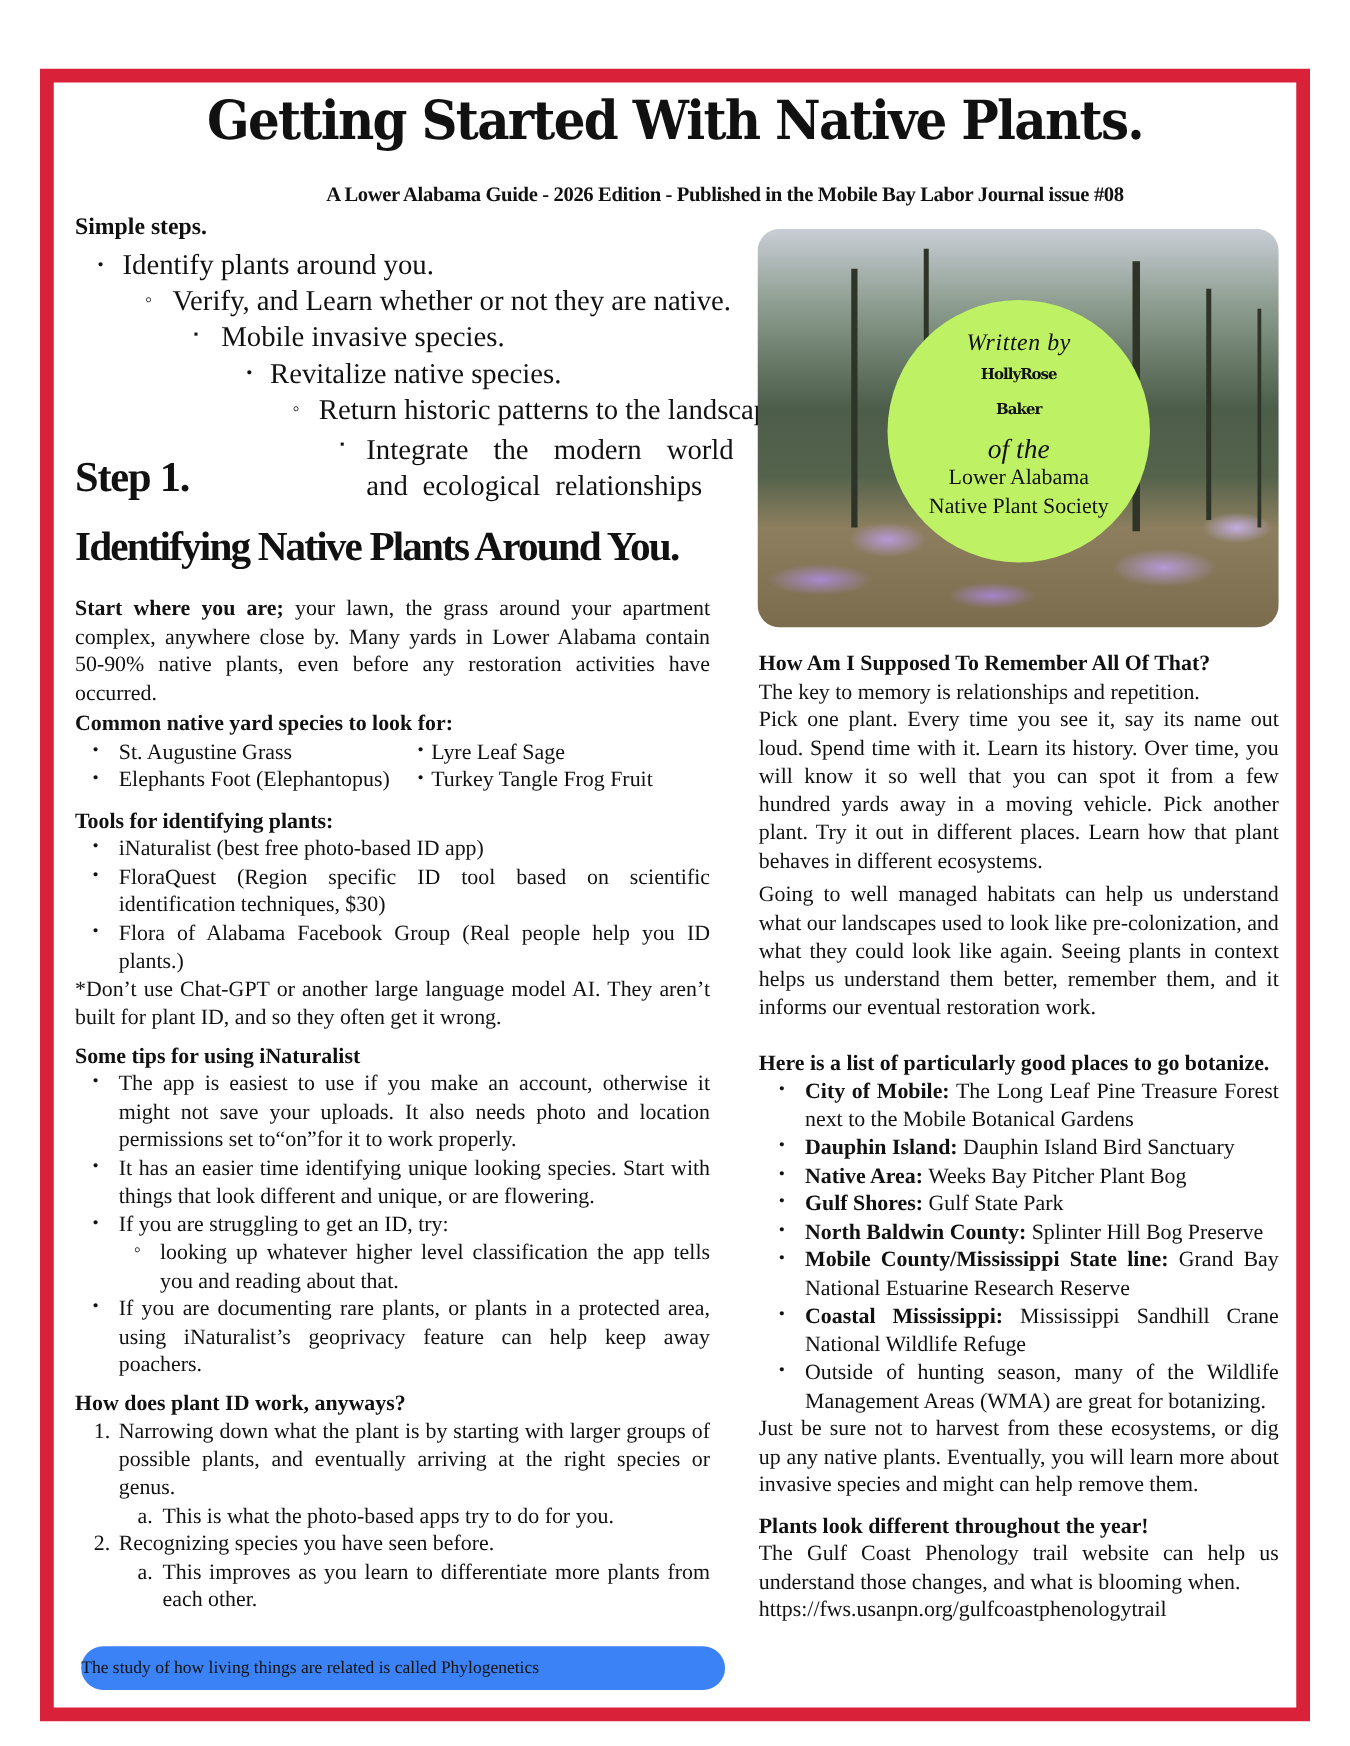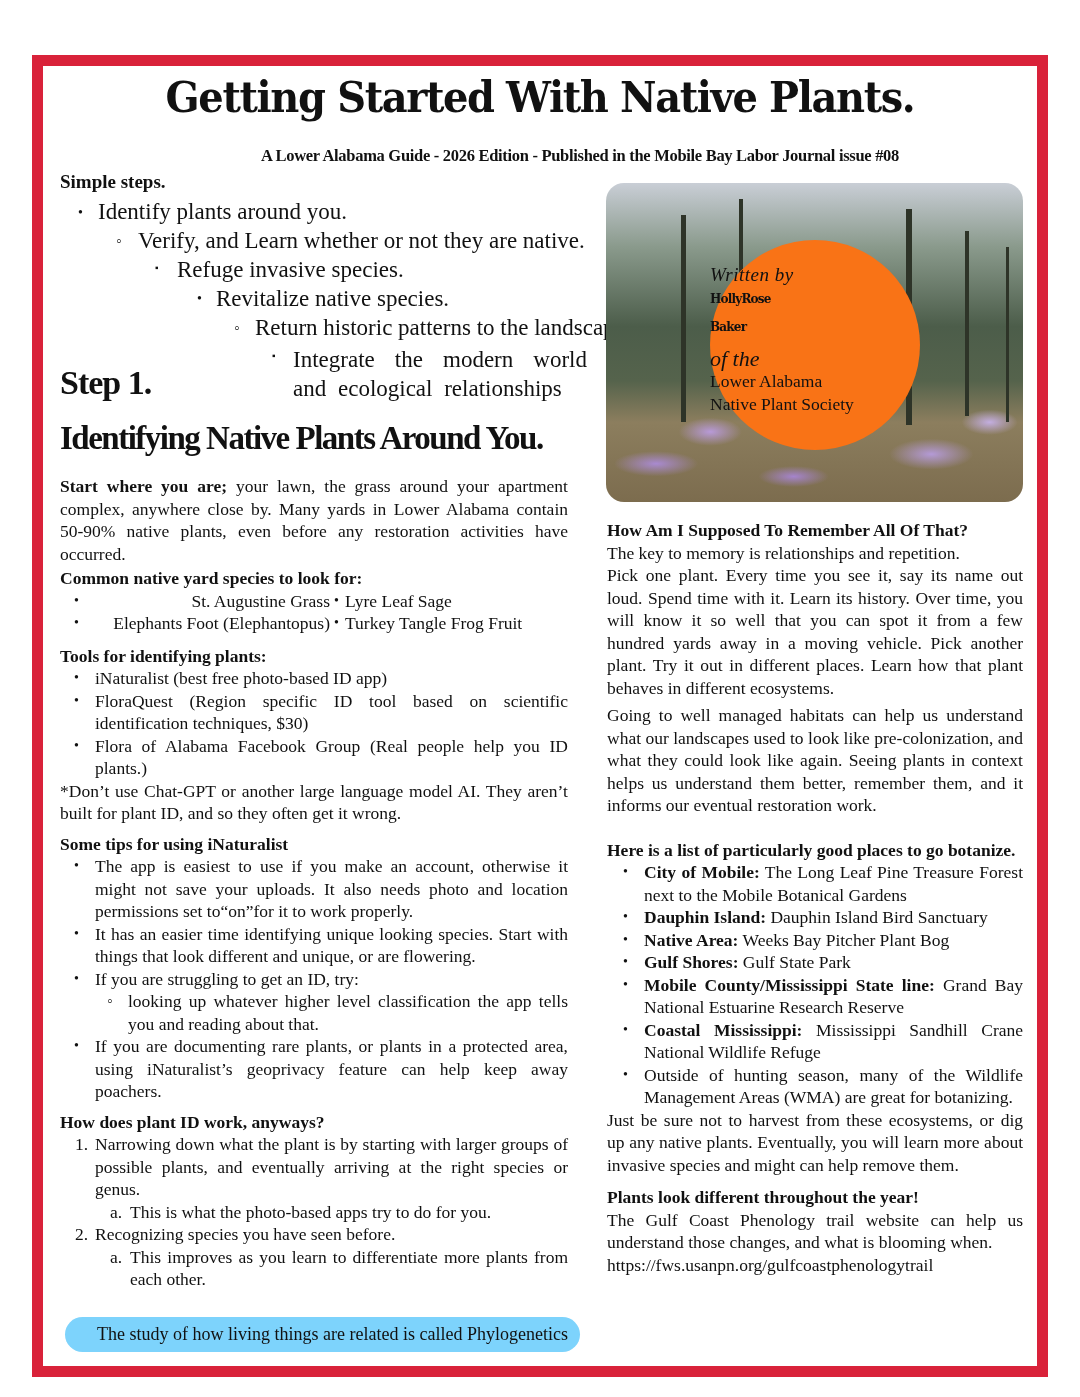--- a/index.html
+++ b/index.html
@@ -40,64 +40,64 @@
            overflow:hidden;
            background:
              radial-gradient(ellipse 45px 20px at 25% 78%, #b89ad8 0%, transparent 70%),
              radial-gradient(ellipse 60px 18px at 12% 88%, #a98ad0 0%, transparent 70%),
              radial-gradient(ellipse 60px 22px at 78% 85%, #b49ad6 0%, transparent 70%),
              radial-gradient(ellipse 40px 18px at 92% 75%, #c3aee0 0%, transparent 70%),
              radial-gradient(ellipse 50px 15px at 45% 92%, #a584cc 0%, transparent 70%),
              linear-gradient(180deg, #c9ced6 0%, #8a9a8c 20%, #4c5d4a 45%, #55634c 62%, #8c7e5e 75%, #7c6c4e 100%); }
   .photo .trunk { position:absolute; background:#2e3428; width:5px; }
   .badge { position:absolute; left:710px; top:240px; width:210px; height:210px; border-radius:50%;
-           background:#f97316; }
+           background:#bef264; text-align:center; }
   .badge .wb { position:absolute; top:24px; left:0; right:0; font-style:italic; font-size:19px; letter-spacing:0.5px; }
   .badge .nm { position:absolute; left:0; right:0; font-family:"DejaVu Serif","Liberation Serif",serif;
                font-weight:bold; font-size:12px; letter-spacing:-0.8px; }
   .badge .of { position:absolute; top:106px; left:0; right:0; font-style:italic; font-size:22px; }
   .badge .org { position:absolute; left:0; right:0; font-size:17.5px; }
   .pill { position:absolute; left:65px; top:1317px; width:515px; height:35px; border-radius:18px;
-          background:#7dd3fc; font-size:18px; line-height:35px; text-align:right; padding-right:12px;
+          background:#3b82f6; font-size:14px; line-height:35px; padding-right:12px;
           box-sizing:border-box; white-space:nowrap; }
 </style>
 </head>
 <body>
 
 <div class="frame"></div>
 
 <div class="title">Getting Started With Native Plants.</div>
 <div class="subtitle">A Lower Alabama Guide - 2026 Edition - Published in the Mobile Bay Labor Journal issue #08</div>
 
 <div class="abs h-simple">Simple steps.</div>
 <div>
   <span class="bullet" style="left:78px;top:205px;">•</span>
   <span class="step-li" style="left:98px;top:200px;">Identify plants around you.</span>
   <span class="bullet" style="left:116px;top:232px;font-size:16px;">◦</span>
   <span class="step-li" style="left:138px;top:229px;">Verify, and Learn whether or not they are native.</span>
   <span class="bullet" style="left:155px;top:262px;font-size:10px;">▪</span>
-  <span class="step-li" style="left:177px;top:258px;">Refuge invasive species.</span>
+  <span class="step-li" style="left:177px;top:258px;">Mobile invasive species.</span>
   <span class="bullet" style="left:197px;top:291px;">•</span>
   <span class="step-li" style="left:216px;top:287px;">Revitalize native species.</span>
   <span class="bullet" style="left:234px;top:319px;font-size:16px;">◦</span>
   <span class="step-li" style="left:255px;top:316px;">Return historic patterns to the landscape.</span>
   <span class="bullet" style="left:272px;top:350px;font-size:10px;">▪</span>
   <span class="step-li" style="left:293px;top:345px;width:294px;white-space:normal;text-align:justify;text-align-last:left;word-spacing:6px;line-height:29px;">Integrate the modern world and ecological relationships</span>
 </div>
 
 <div class="abs step1">Step 1.</div>
 <div class="abs h-ident">Identifying Native Plants Around You.</div>
 
 <div class="col-left t17" style="top:475px;">
   <p class="just" style="margin:0;">
     <span class="bold">Start where you are;</span><span> your lawn, the grass around your apartment complex, anywhere close by. Many yards in Lower Alabama contain 50-90% native plants, even before any restoration activities have occurred.</span>
   </p>
   <div class="bold" style="margin-top:2px;">Common native yard species to look for:</div>
   <div class="two-col">
-    <ul class="b" style="flex:0 0 270px;text-align:right;">
+    <ul class="b" style="flex:0 0 270px;">
       <li>St. Augustine Grass</li>
       <li>Elephants Foot (Elephantopus)</li>
     </ul>
     <ul class="b" style="margin-left:-10px;">
       <li style="padding-left:25px;">Lyre Leaf Sage</li>
       <li style="padding-left:25px;">Turkey Tangle Frog Fruit</li>
     </ul>
   </div>
   <div class="bold" style="margin-top:10px;">Tools for identifying plants:</div>
   <ul class="b just">
@@ -159,20 +159,21 @@
   <div class="bold">How Am I Supposed To Remember All Of That?</div>
   <div>The key to memory is relationships and repetition.</div>
   <p class="just" style="margin:0;">Pick one plant. Every time you see it, say its name out loud. Spend time with it. Learn its history.  Over time, you will know it so well that you can spot it from a few hundred yards away in a moving vehicle. Pick another plant. Try it out in different places. Learn how that plant behaves in different ecosystems.</p>
   <p class="just" style="margin:5px 0 0 0;">Going to well managed habitats can help us understand what our landscapes used to look like pre-colonization, and what they could look like again. Seeing plants in context helps us understand them better, remember them, and it informs our eventual restoration work.</p>
   <p class="just bold" style="margin:22px 0 0 0;">Here is a list of particularly good places to go botanize.</p>
   <ul class="b just" style="margin-left:2px;">
     <li><b>City of Mobile:</b><span> The Long Leaf  Pine Treasure Forest next to the Mobile Botanical Gardens</span></li>
     <li><b>Dauphin Island:</b><span> Dauphin Island Bird Sanctuary</span></li>
     <li><b>Native Area:</b><span> Weeks Bay Pitcher Plant Bog</span></li>
     <li><b>Gulf Shores:</b><span> Gulf State Park</span></li>
+    <li><b>North Baldwin County:</b><span> Splinter Hill Bog Preserve</span></li>
     <li><b>Mobile County/Mississippi State line:</b><span> Grand Bay National Estuarine Research Reserve</span></li>
     <li><b>Coastal Mississippi:</b><span> Mississippi Sandhill Crane National Wildlife Refuge</span></li>
     <li><span>Outside of hunting season, many of the Wildlife Management Areas (WMA) are great for botanizing.</span></li>
   </ul>
   <p class="just" style="margin:0;">Just be sure not to harvest from these ecosystems, or dig up any native plants. Eventually, you will learn more about invasive species and might can help remove them.</p>
   <div class="bold" style="margin-top:10px;">Plants look different throughout the year!</div>
   <p class="just" style="margin:0;">The Gulf Coast Phenology trail website can help us understand those changes, and what is blooming when.</p>
   <a style="color:#111;text-decoration:none;">https://fws.usanpn.org/gulfcoastphenologytrail</a>
 </div>
 

